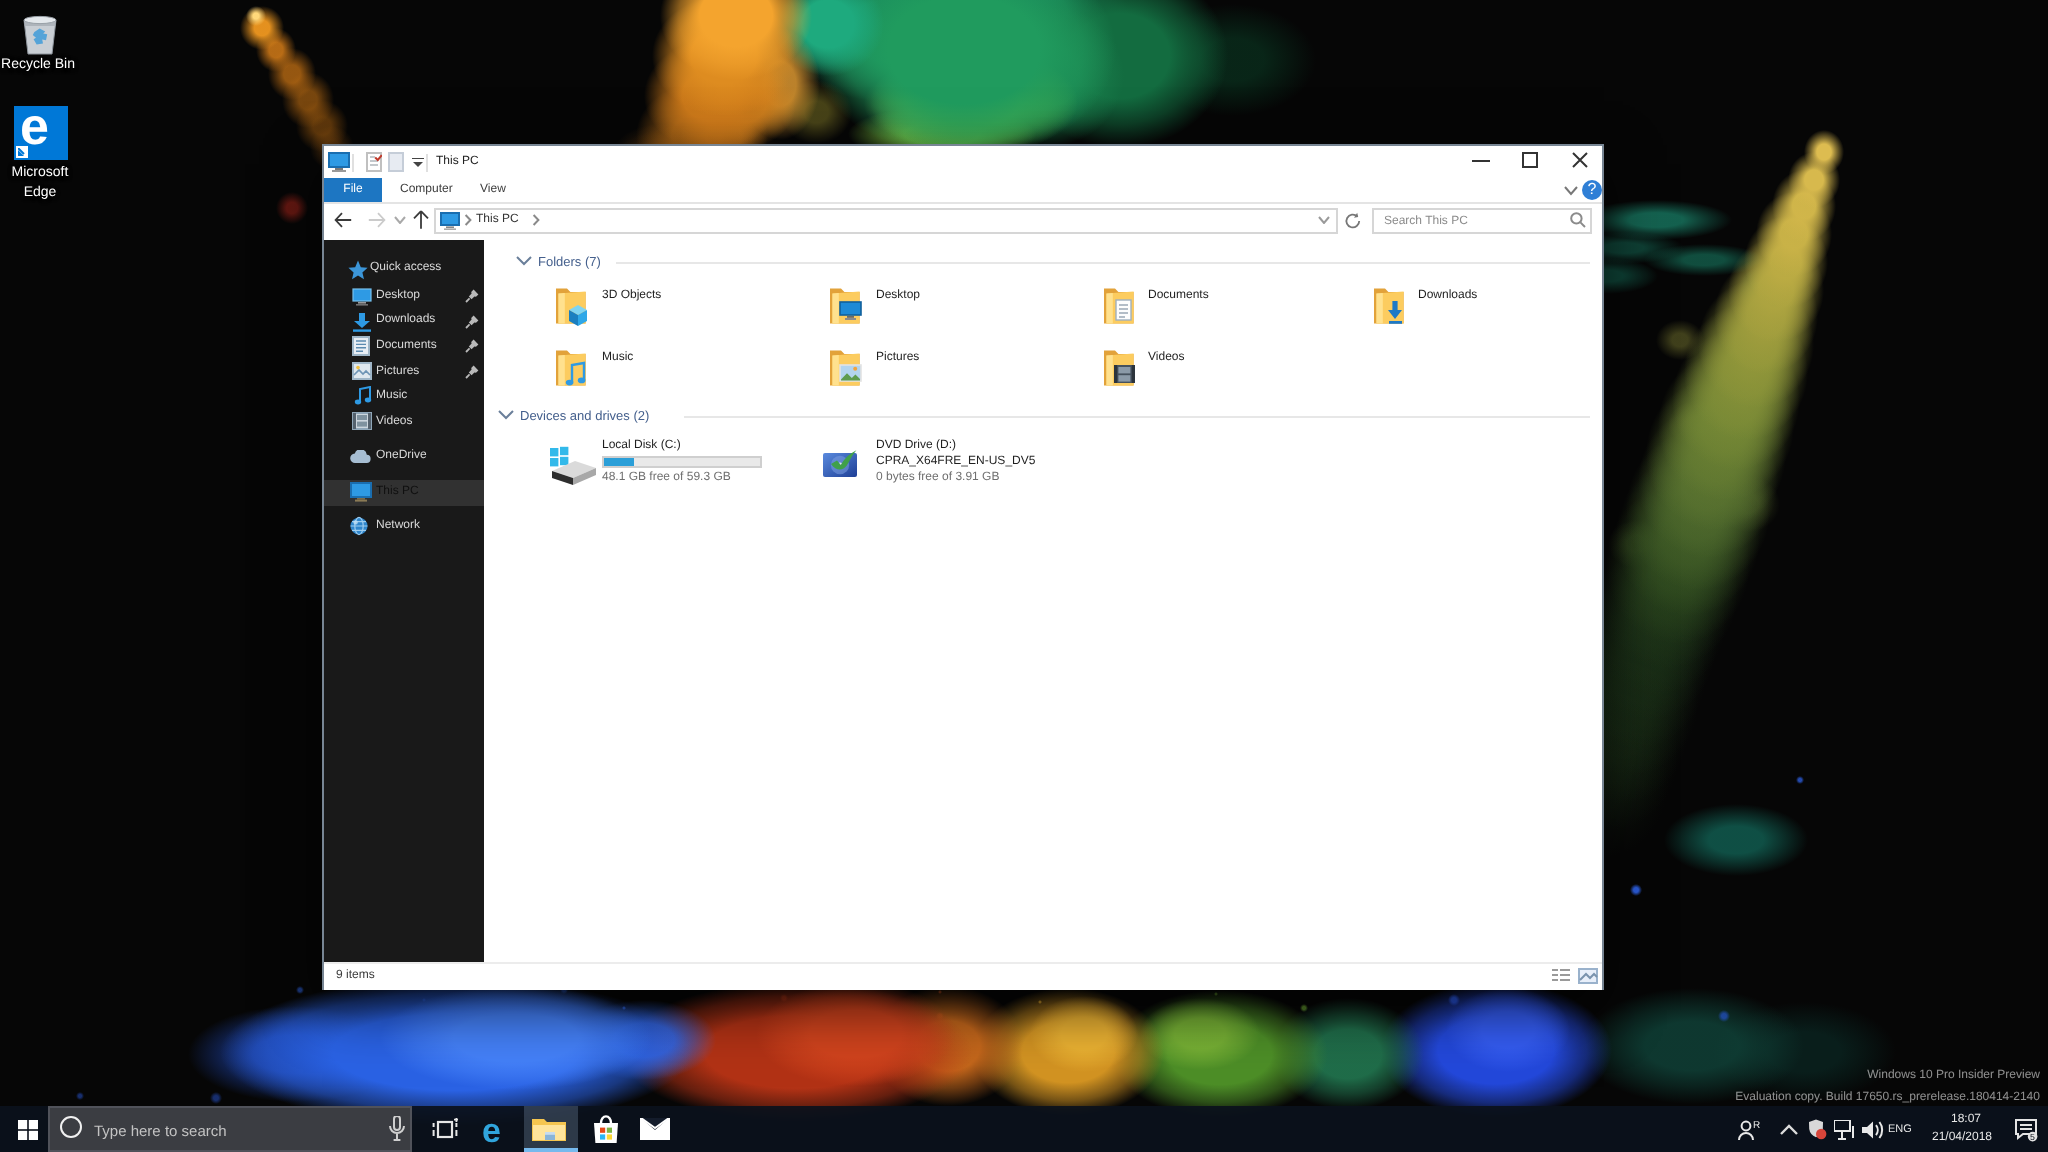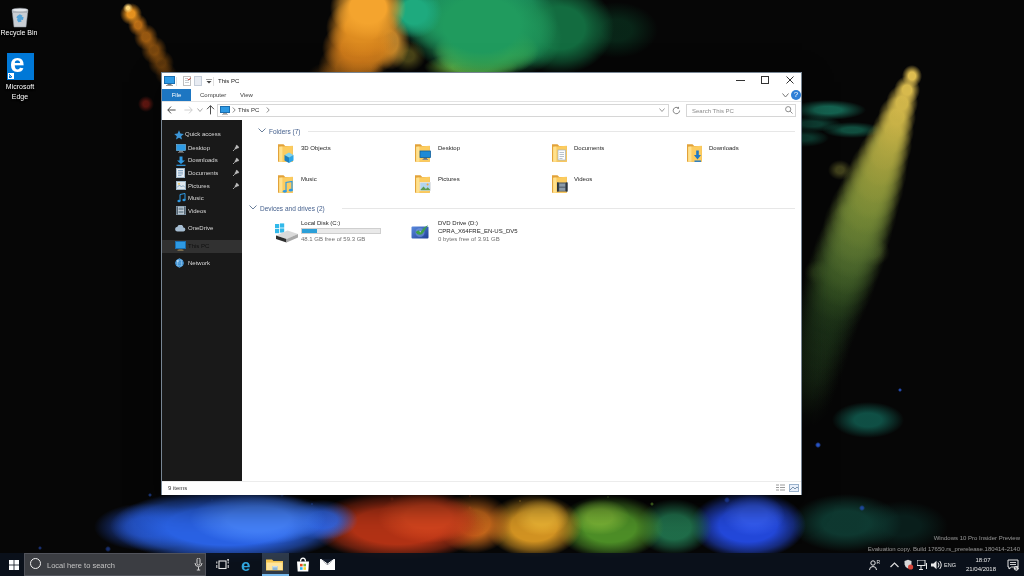--- a/index.html
+++ b/index.html
@@ -430,21 +430,21 @@
 
 <div id="bar" class="abs">
  <svg class="abs" style="left:9px;top:7px;" width="10" height="10" viewBox="0 0 10 10">
   <rect x="0" y="0" width="4.6" height="4.6" fill="#fff"></rect>
       <rect x="5.4" y="0" width="4.6" height="4.6" fill="#fff"></rect>
   <rect x="0" y="5.4" width="4.6" height="4.6" fill="#fff"></rect>
       <rect x="5.4" y="5.4" width="4.6" height="4.6" fill="#fff"></rect>
  </svg>
  <div class="abs" style="left:24px;top:0;width:182px;height:23px;background:#3b3d42;border:1px solid #50525a;box-sizing:border-box;"></div>
  <div class="abs" style="left:30px;top:5px;width:11px;height:11px;border:1.6px solid #f0f0f0;border-radius:50%;box-sizing:border-box;"></div>
- <div class="abs" style="left:47px;top:8px;font-size:7.5px;color:#c3c3c3;">Local here to search</div>
+ <div class="abs" style="left:47px;top:8px;font-size:7.5px;color:#c3c3c3;">Type here to search</div>
  <svg class="abs" style="left:194px;top:5px;" width="9" height="13" viewBox="0 0 9 13">
   <rect x="3" y="0" width="3" height="7" rx="1.5" fill="none" stroke="#cfcfcf" stroke-width="1"></rect>
   <path d="M1 5 a3.5 3.5 0 0 0 7 0 M4.5 9 l0 3 M2.8 12 l3.4 0" fill="none" stroke="#cfcfcf" stroke-width="1"></path>
  </svg>
  <svg class="abs" style="left:216px;top:6px;" width="13" height="11" viewBox="0 0 13 11">
   <rect x="3" y="2" width="7" height="7.5" fill="none" stroke="#e6e6e6" stroke-width="1.1"></rect>
   <path d="M0.8 2.5 v2 M0.8 6 v3 M12.2 2.5 v2 M12.2 6 v3" stroke="#e6e6e6" stroke-width="1"></path>
   <path d="M11 0.8 h2.4 M12.2 -0.4 v2.4" stroke="#e6e6e6" stroke-width="0.9"></path>
  </svg>
  <div class="abs" style="left:241px;top:3px;font-size:17px;font-weight:bold;color:#30a5dd;">e</div>

